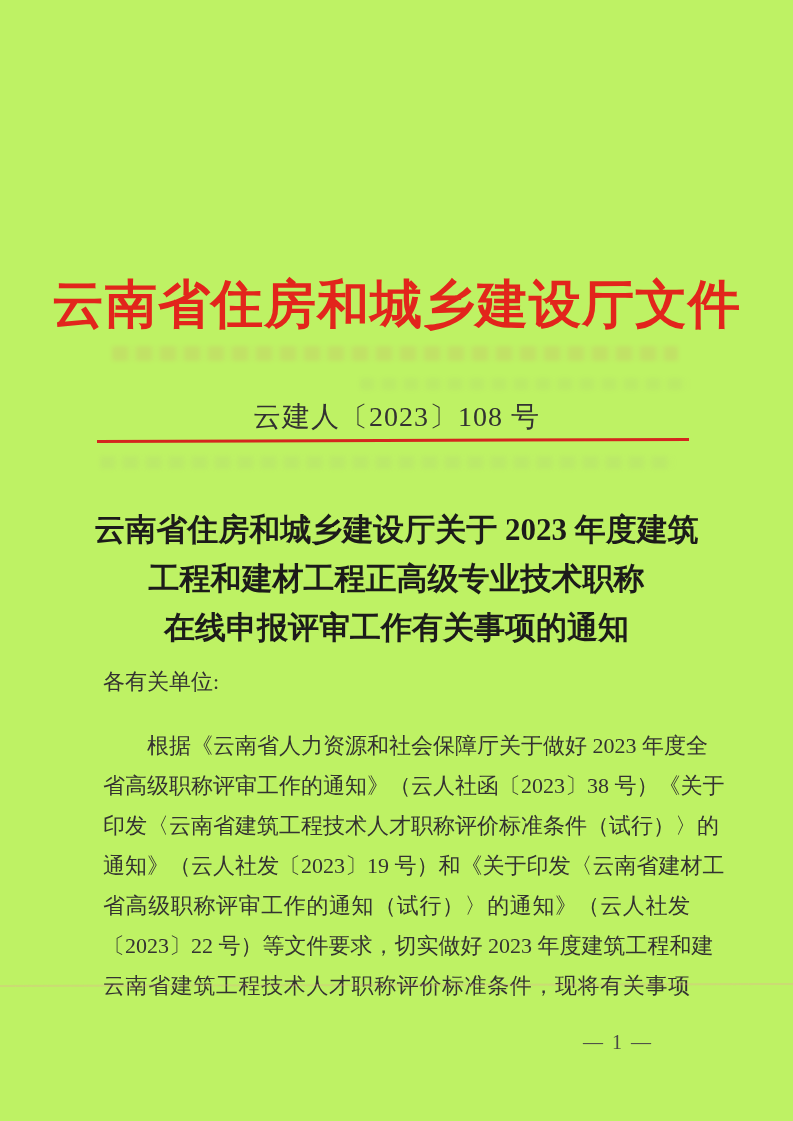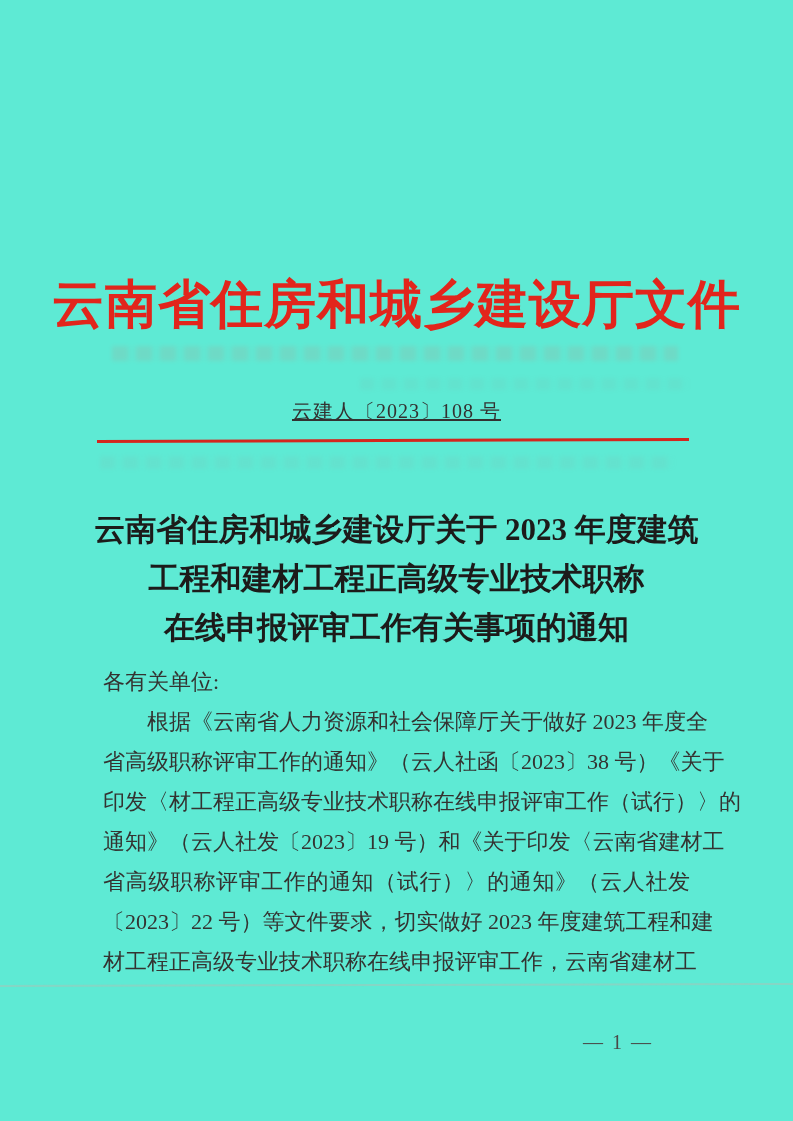--- a/index.html
+++ b/index.html
@@ -5,21 +5,21 @@
   html, body {
     margin: 0;
     padding: 0;
     background: #e9e9e9;
   }
   .page {
     position: relative;
     width: 793px;
     height: 1121px;
     margin: 0 auto;
-    background: #5eead4;
+    background: #bef264;
     overflow: hidden;
     font-family: "Liberation Serif", "DejaVu Serif", serif;
     box-shadow: 0 0 6px rgba(0,0,0,0.15);
   }
 
   
   .doc-header {
     position: absolute;
     top: 270px;
     left: 0;
@@ -65,24 +65,23 @@
     transform: rotate(-0.15deg);
   }
 
   
   .doc-number {
     position: absolute;
     top: 398px;
     left: 0;
     width: 100%;
     text-align: center;
-    font-size: 20px;
+    font-size: 28px;
     color: #333231;
     letter-spacing: 1px;
-    text-decoration: underline;
   }
 
   
   .red-rule {
     position: absolute;
     top: 439px;
     left: 97px;
     width: 592px;
     height: 3px;
     background: var(--rule-red, #d4261e);
@@ -118,20 +117,21 @@
     text-align: justify;
     text-align-last: justify;
     text-justify: inter-character;
   }
   .body-line.plain {
     text-align: center;
     text-align-last: left;
   }
   .body-line.indent {
     text-indent: 44px;
+    margin-top: 24px;
   }
 
   
   .page-number {
     position: absolute;
     top: 1028px;
     right: 140px;
     font-size: 20px;
     line-height: 28px;
     color: #4a4947;
@@ -157,24 +157,24 @@
   <div class="doc-title">
     <div>云南省住房和城乡建设厅关于 2023 年度建筑</div>
     <div>工程和建材工程正高级专业技术职称</div>
     <div>在线申报评审工作有关事项的通知</div>
   </div>
 
   <div class="doc-body">
     <div class="body-line plain">各有关单位:</div>
     <div class="body-line indent">根据《云南省人力资源和社会保障厅关于做好 2023 年度全</div>
     <div class="body-line">省高级职称评审工作的通知》（云人社函〔2023〕38 号）《关于</div>
-    <div class="body-line">印发〈材工程正高级专业技术职称在线申报评审工作（试行）〉的</div>
+    <div class="body-line">印发〈云南省建筑工程技术人才职称评价标准条件（试行）〉的</div>
     <div class="body-line">通知》（云人社发〔2023〕19 号）和《关于印发〈云南省建材工</div>
     <div class="body-line">省高级职称评审工作的通知（试行）〉的通知》（云人社发</div>
     <div class="body-line">〔2023〕22 号）等文件要求，切实做好 2023 年度建筑工程和建</div>
-    <div class="body-line">材工程正高级专业技术职称在线申报评审工作，云南省建材工</div>
+    <div class="body-line">云南省建筑工程技术人才职称评价标准条件，现将有关事项</div>
   </div>
 
   <div class="bleed bleed-pink-line"></div>
 
   <div class="page-number">— 1 —</div>
 
 </div>
 
 </body></html>

